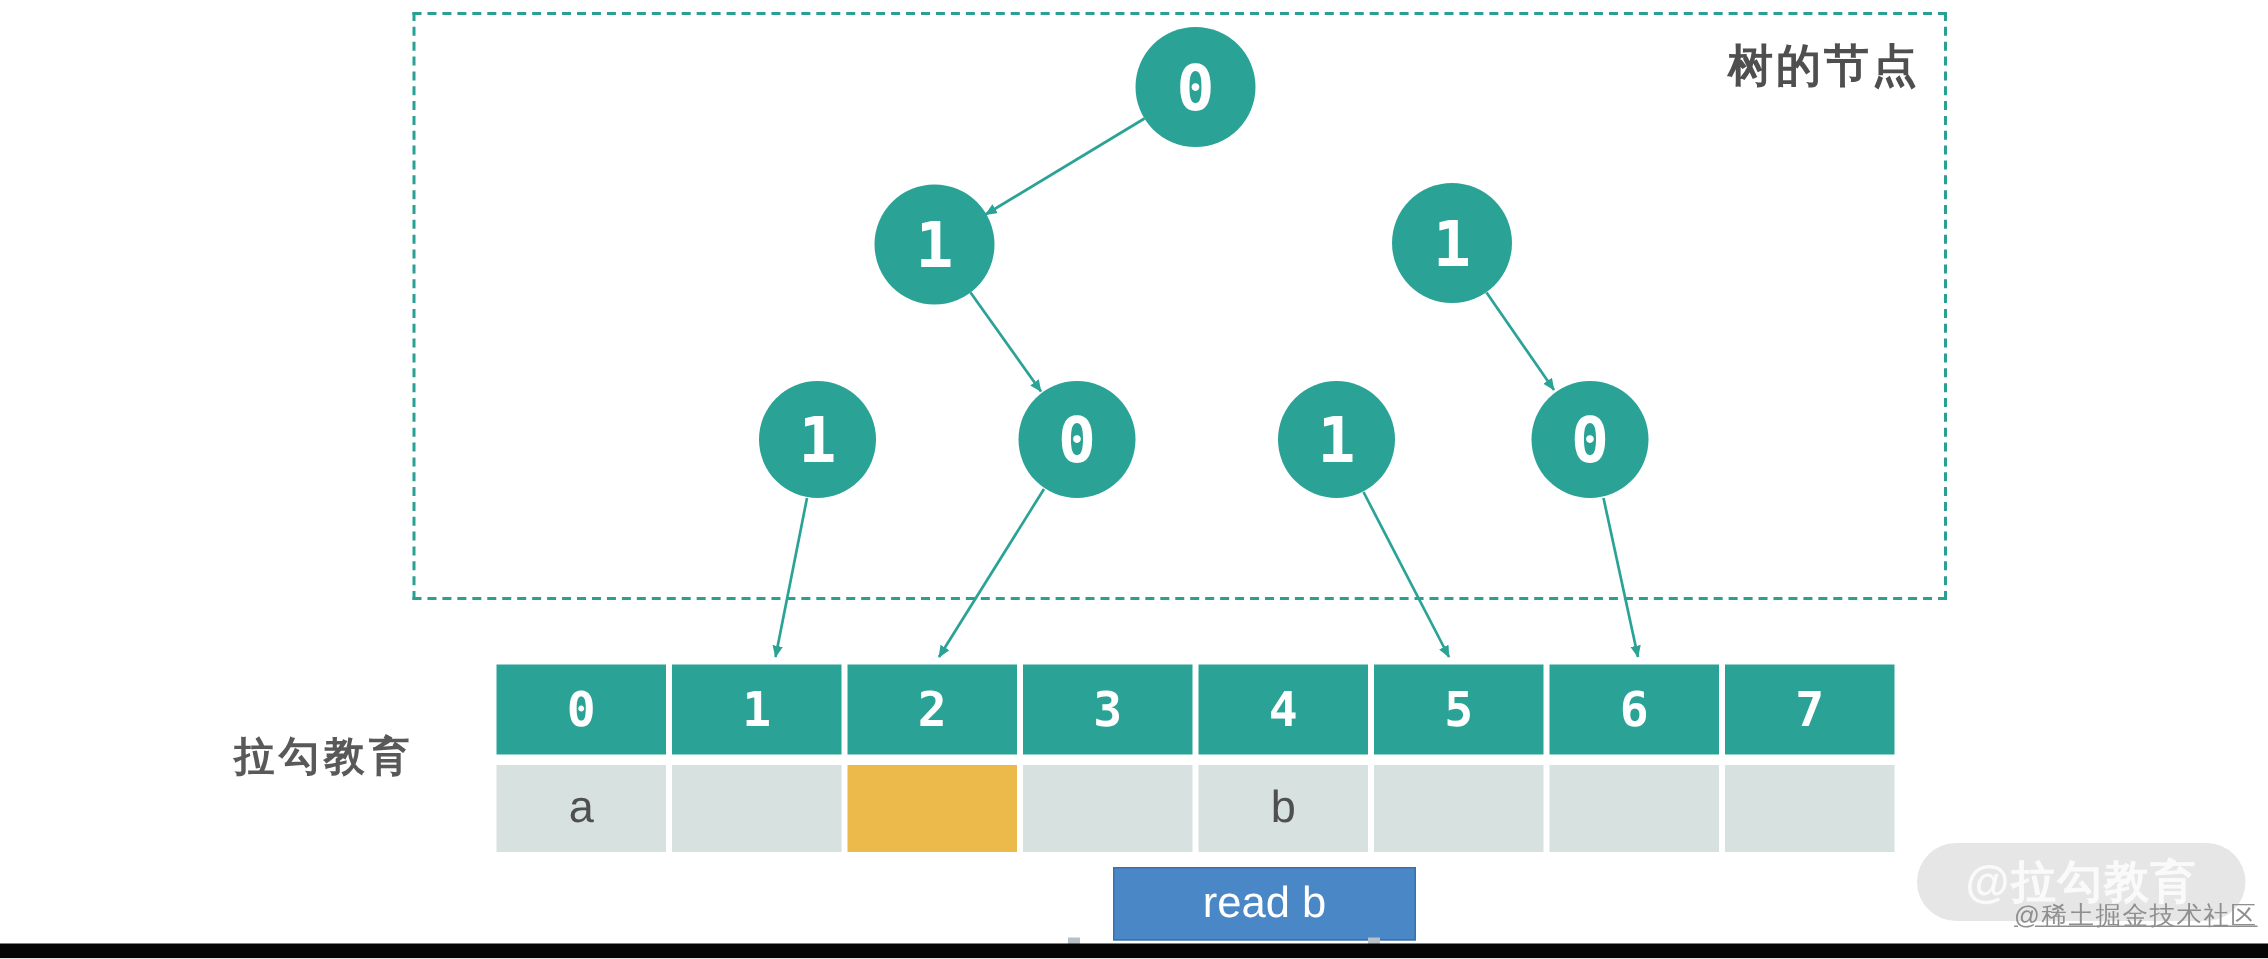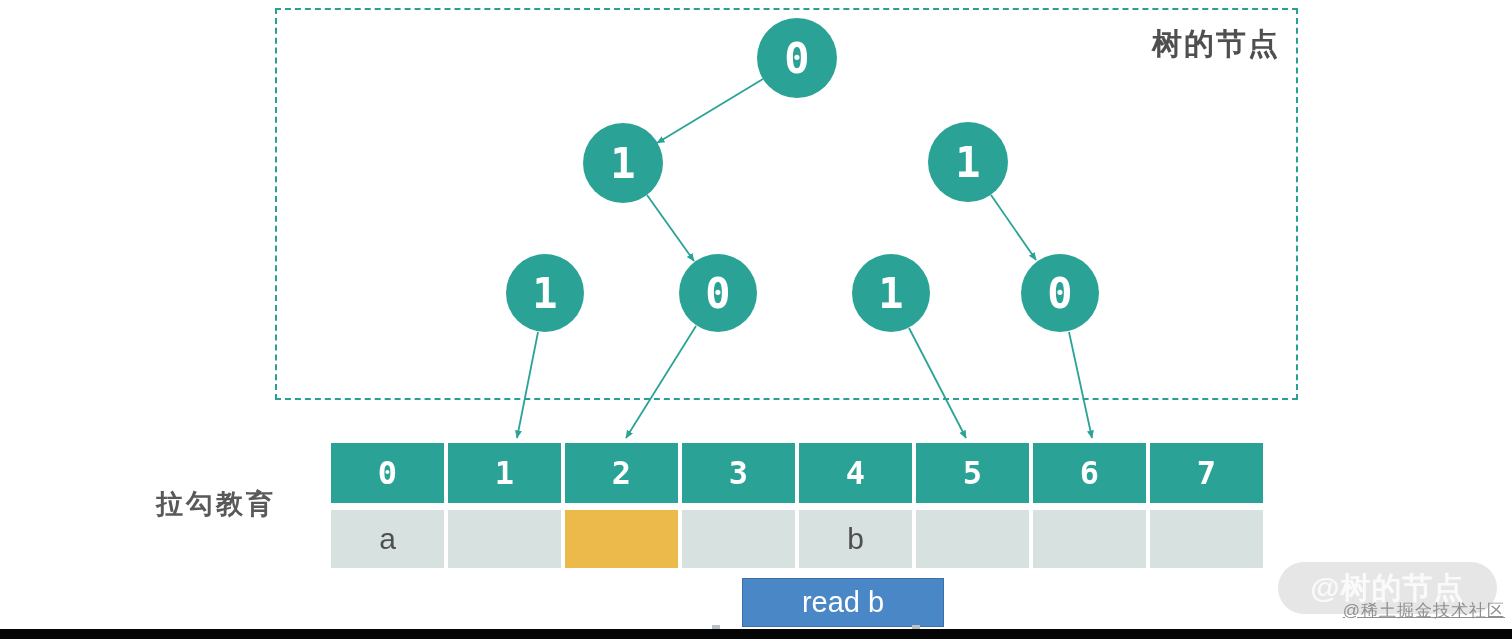--- a/index.html
+++ b/index.html
@@ -144,19 +144,19 @@
       <div class="bcell"></div>
       <div class="bcell"></div>
     </div>
   </div>
 
   <div class="read-btn">read b</div>
   <div class="handle left"></div>
   <div class="handle right"></div>
 
   <div class="wm-pill">
-    <span>@树的节点</span>
+    <span>@拉勾教育</span>
   </div>
   <div class="wm-juejin">@稀土掘金技术社区</div>
 
   <div class="bottom-bar"></div>
 
 </div>
 
 </body></html>

